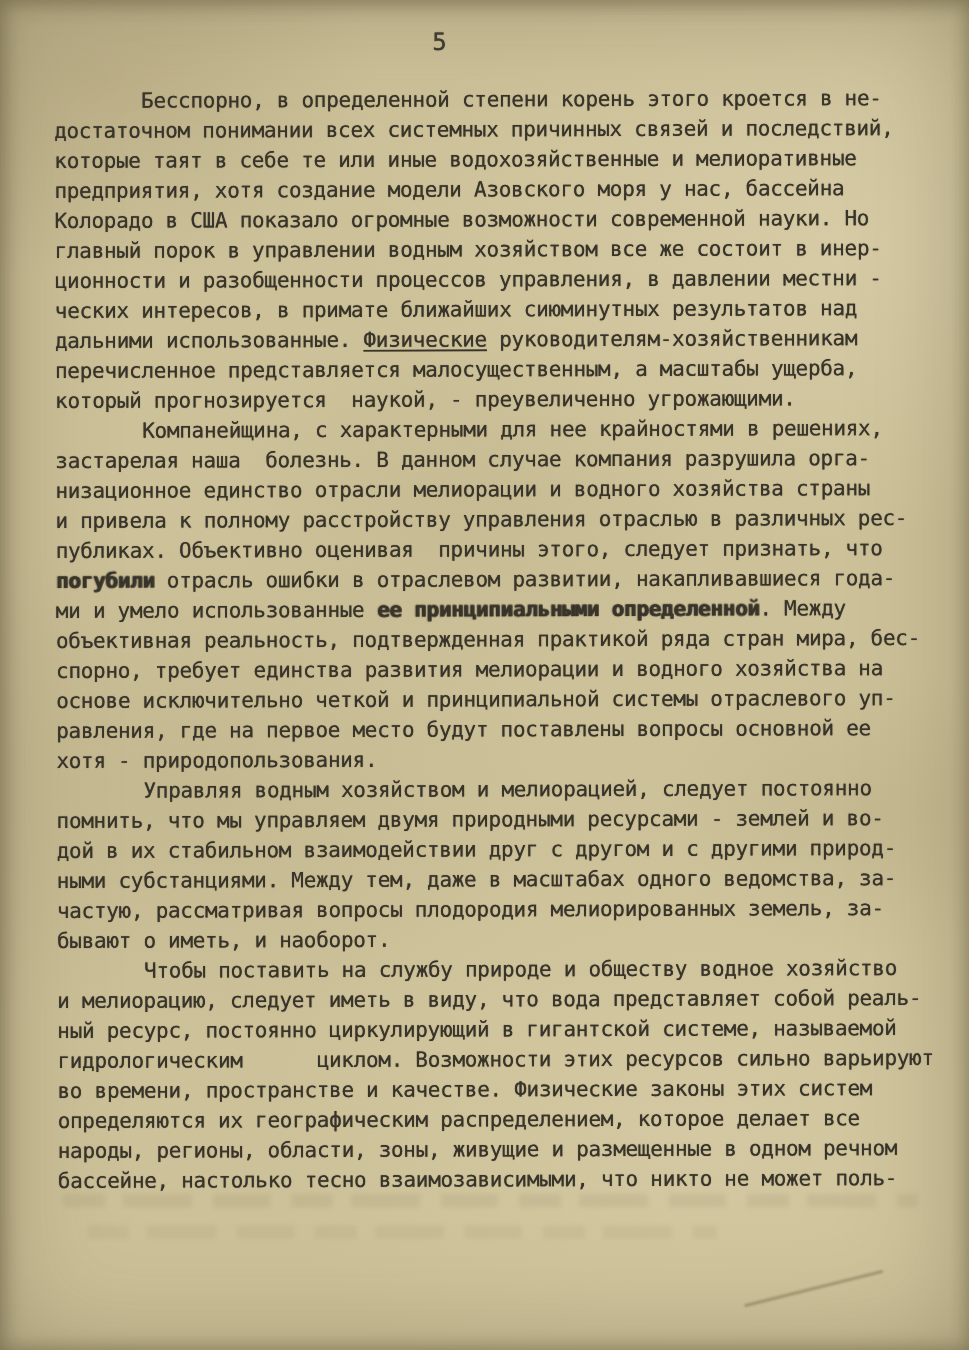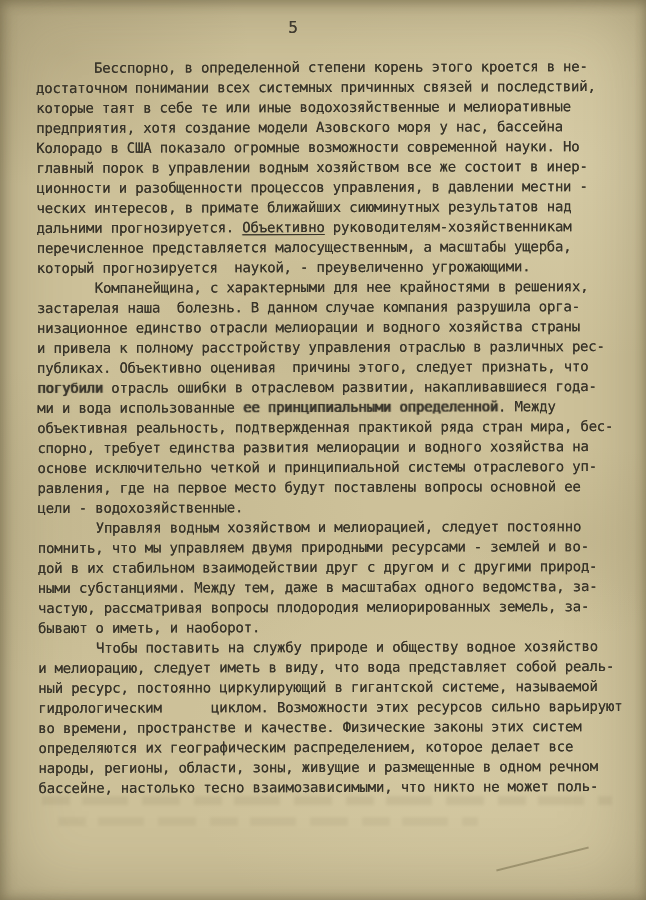--- a/index.html
+++ b/index.html
@@ -39,21 +39,21 @@
   .line{
     white-space:pre;
     font-size:14px;line-height:20px;
     letter-spacing:-0.2px;
   }
   .line.indent{text-indent:58px;}
   .line span{display:inline;}
   .n{}
   .u{text-decoration:underline;text-underline-offset:2px;}
   .b{
-    font-weight:normal;
+    font-weight:bold;
     text-shadow:.7px 0 0 currentColor, 0 0 1px rgba(46,42,32,.75);
     filter:blur(.2px);
   }
   .ghost{
     position:absolute;
     filter:blur(1.6px);
     background:repeating-linear-gradient(90deg,
       rgba(125,113,80,.55) 0 28px, transparent 28px 40px,
       rgba(125,113,80,.55) 40px 86px, transparent 86px 100px,
       rgba(125,113,80,.55) 100px 138px, transparent 138px 152px);
@@ -75,35 +75,35 @@
   <div class="pagenum">5</div>
   <div class="text" id="text-area">
       <div class="line indent"><span class="n">Бесспорно, в определенной степени корень этого кроется в не-</span></div>
       <div class="line"><span class="n">достаточном понимании всех системных причинных связей и последствий,</span></div>
       <div class="line"><span class="n">которые таят в себе те или иные водохозяйственные и мелиоративные</span></div>
       <div class="line"><span class="n">предприятия, хотя создание модели Азовского моря у нас, бассейна</span></div>
       <div class="line"><span class="n">Колорадо в США показало огромные возможности современной науки. Но</span></div>
       <div class="line"><span class="n">главный порок в управлении водным хозяйством все же состоит в инер-</span></div>
       <div class="line"><span class="n">ционности и разобщенности процессов управления, в давлении местни -</span></div>
       <div class="line"><span class="n">ческих интересов, в примате ближайших сиюминутных результатов над</span></div>
-      <div class="line"><span class="n">дальними прогнозируется. </span><span class="u">Объективно</span><span class="n"> руководителям-хозяйственникам</span></div>
+      <div class="line"><span class="n">дальними использованные. </span><span class="u">Физические</span><span class="n"> руководителям-хозяйственникам</span></div>
       <div class="line"><span class="n">перечисленное представляется малосущественным, а масштабы ущерба,</span></div>
       <div class="line"><span class="n">который прогнозируется  наукой, - преувеличенно угрожающими.</span></div>
       <div class="line indent"><span class="n">Компанейщина, с характерными для нее крайностями в решениях,</span></div>
       <div class="line"><span class="n">застарелая наша  болезнь. В данном случае компания разрушила орга-</span></div>
       <div class="line"><span class="n">низационное единство отрасли мелиорации и водного хозяйства страны</span></div>
       <div class="line"><span class="n">и привела к полному расстройству управления отраслью в различных рес-</span></div>
       <div class="line"><span class="n">публиках. Объективно оценивая  причины этого, следует признать, что</span></div>
       <div class="line"><span class="b">погубили</span><span class="n"> отрасль ошибки в отраслевом развитии, накапливавшиеся года-</span></div>
-      <div class="line"><span class="n">ми и вода использованные </span><span class="b">ее принципиальными определенной</span><span class="n">. Между</span></div>
+      <div class="line"><span class="n">ми и умело использованные </span><span class="b">ее принципиальными определенной</span><span class="n">. Между</span></div>
       <div class="line"><span class="n">объективная реальность, подтвержденная практикой ряда стран мира, бес-</span></div>
       <div class="line"><span class="n">спорно, требует единства развития мелиорации и водного хозяйства на</span></div>
       <div class="line"><span class="n">основе исключительно четкой и принципиальной системы отраслевого уп-</span></div>
       <div class="line"><span class="n">равления, где на первое место будут поставлены вопросы основной ее</span></div>
-      <div class="line"><span class="n">цели - водохозяйственные.</span></div>
+      <div class="line"><span class="n">хотя - природопользования.</span></div>
       <div class="line indent"><span class="n">Управляя водным хозяйством и мелиорацией, следует постоянно</span></div>
       <div class="line"><span class="n">помнить, что мы управляем двумя природными ресурсами - землей и во-</span></div>
       <div class="line"><span class="n">дой в их стабильном взаимодействии друг с другом и с другими природ-</span></div>
       <div class="line"><span class="n">ными субстанциями. Между тем, даже в масштабах одного ведомства, за-</span></div>
       <div class="line"><span class="n">частую, рассматривая вопросы плодородия мелиорированных земель, за-</span></div>
       <div class="line"><span class="n">бывают о иметь, и наоборот.</span></div>
       <div class="line indent"><span class="n">Чтобы поставить на службу природе и обществу водное хозяйство</span></div>
       <div class="line"><span class="n">и мелиорацию, следует иметь в виду, что вода представляет собой реаль-</span></div>
       <div class="line"><span class="n">ный ресурс, постоянно циркулирующий в гигантской системе, называемой</span></div>
       <div class="line"><span class="n">гидрологическим      циклом. Возможности этих ресурсов сильно варьируют</span></div>

